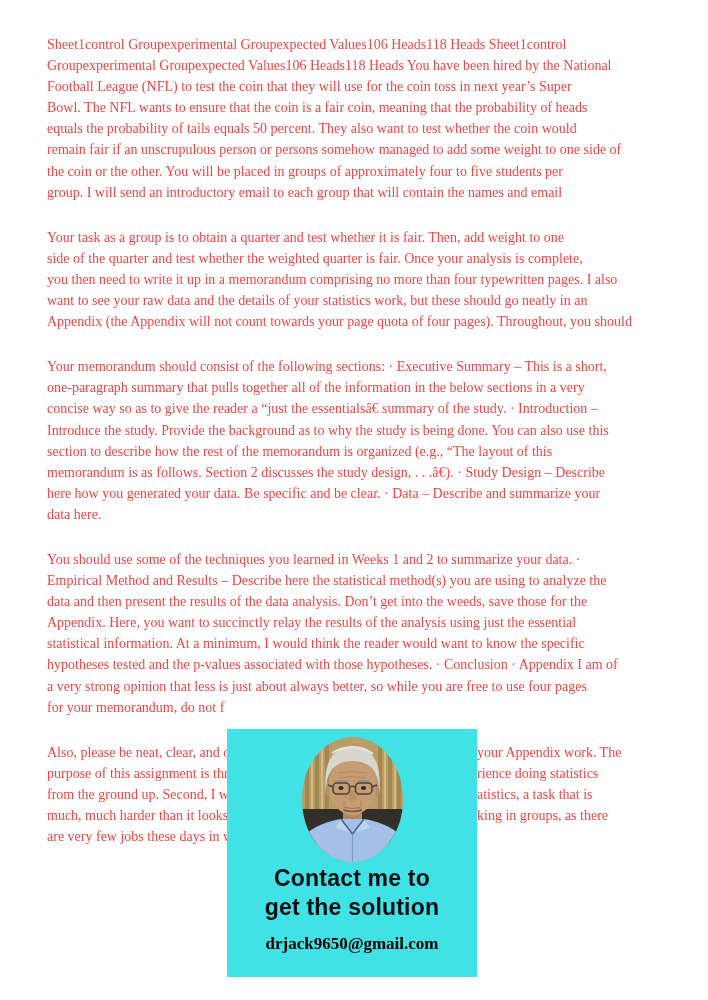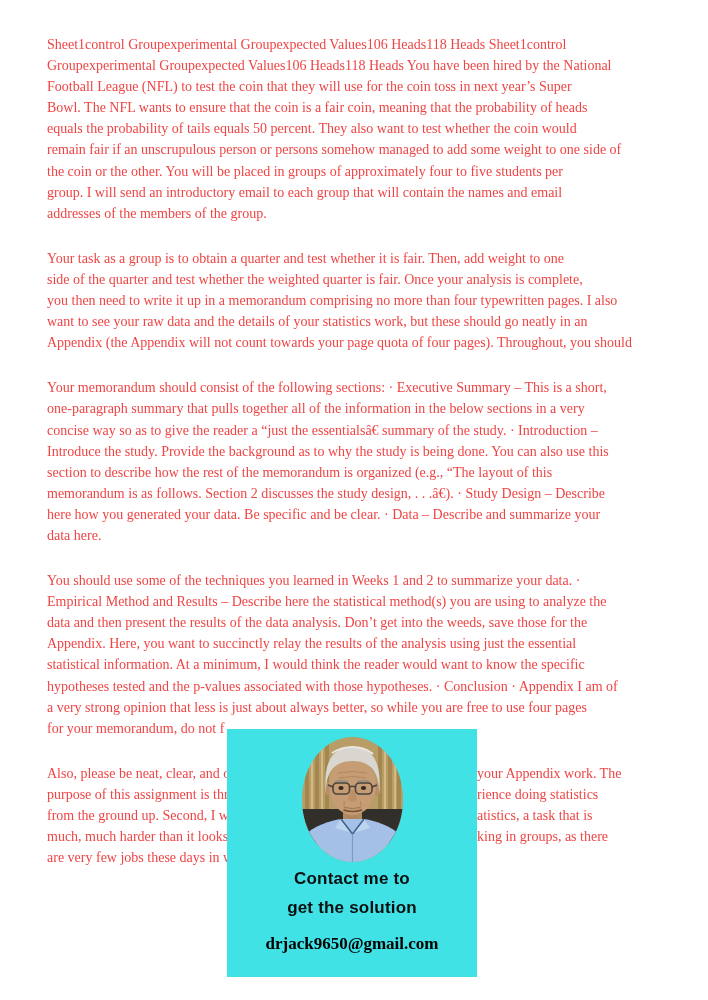--- a/index.html
+++ b/index.html
@@ -45,21 +45,21 @@
   }
   .photo-wrap {
     margin-top: 8px;
     width: 101px; height: 125px;
     flex: 0 0 auto;
   }
   .card-heading {
     margin-top: 2px;
     font-family: "Liberation Sans", "DejaVu Sans", sans-serif;
     font-weight: 700;
-    font-size: 17px;
+    font-size: 23px;
     line-height: 29px;
     text-align: center;
     color: #0b0f10;
     letter-spacing: 0.2px;
   }
   .card-email {
     margin-top: 9px;
     font-family: "Liberation Serif", "DejaVu Serif", serif;
     font-weight: 700;
     font-size: 17px;
@@ -74,21 +74,20 @@
 <div class="doc">
     <div class="para">
       <div class="line">Sheet1control Groupexperimental Groupexpected Values106 Heads118 Heads Sheet1control</div>
       <div class="line">Groupexperimental Groupexpected Values106 Heads118 Heads You have been hired by the National</div>
       <div class="line">Football League (NFL) to test the coin that they will use for the coin toss in next year’s Super</div>
       <div class="line">Bowl. The NFL wants to ensure that the coin is a fair coin, meaning that the probability of heads</div>
       <div class="line">equals the probability of tails equals 50 percent. They also want to test whether the coin would</div>
       <div class="line">remain fair if an unscrupulous person or persons somehow managed to add some weight to one side of</div>
       <div class="line">the coin or the other. You will be placed in groups of approximately four to five students per</div>
       <div class="line">group. I will send an introductory email to each group that will contain the names and email</div>
-      <div class="line">addresses of the members of the group.</div>
     </div>
     <div class="para">
       <div class="line">Your task as a group is to obtain a quarter and test whether it is fair. Then, add weight to one</div>
       <div class="line">side of the quarter and test whether the weighted quarter is fair. Once your analysis is complete,</div>
       <div class="line">you then need to write it up in a memorandum comprising no more than four typewritten pages. I also</div>
       <div class="line">want to see your raw data and the details of your statistics work, but these should go neatly in an</div>
       <div class="line">Appendix (the Appendix will not count towards your page quota of four pages). Throughout, you should</div>
     </div>
     <div class="para">
       <div class="line">Your memorandum should consist of the following sections: · Executive Summary – This is a short,</div>

